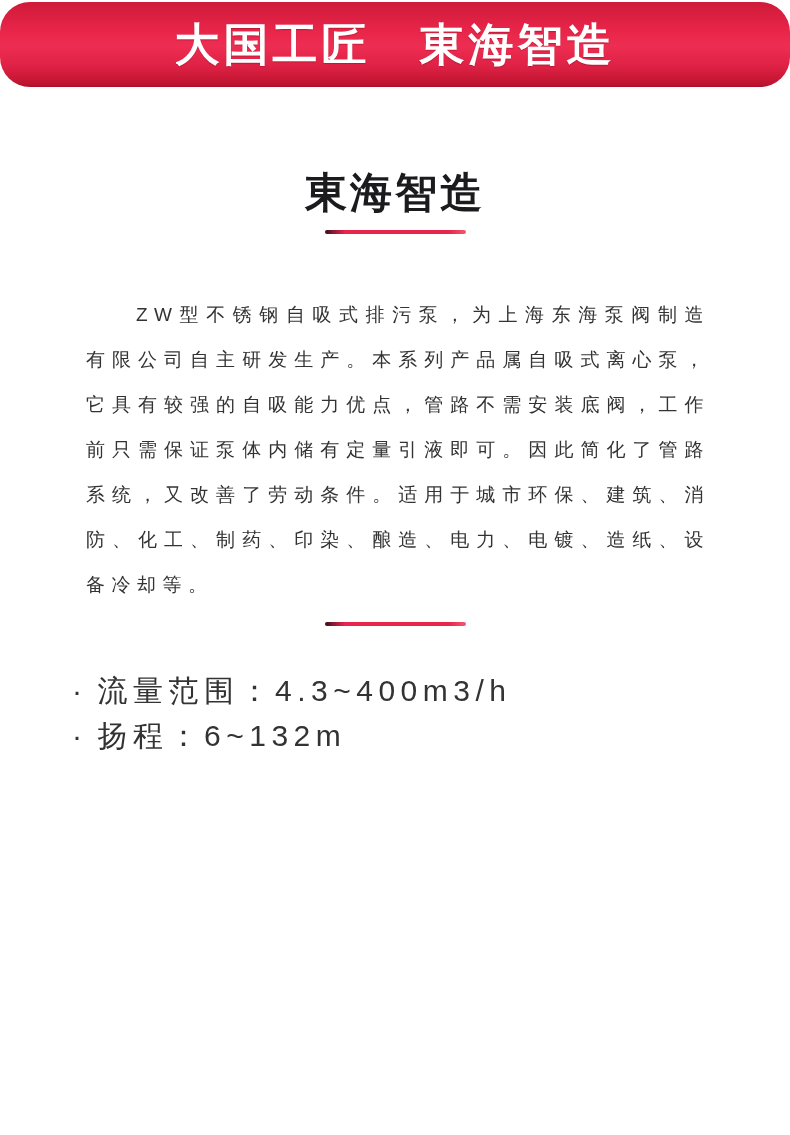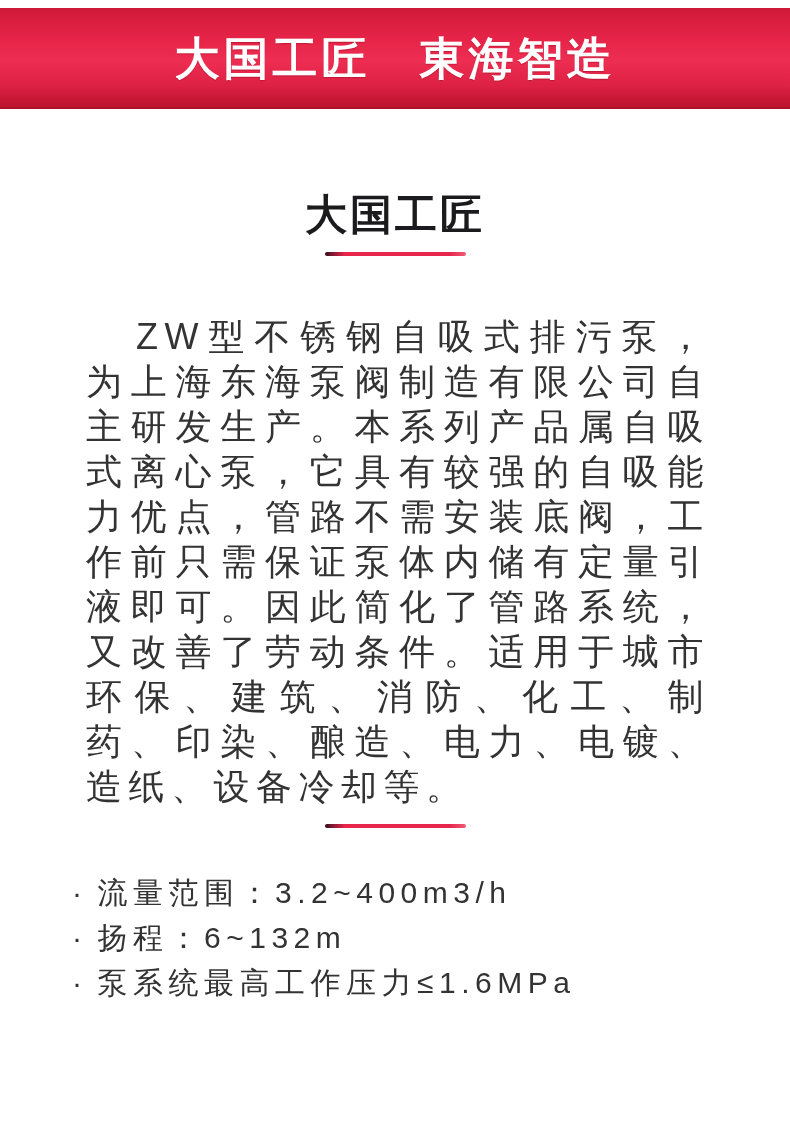--- a/index.html
+++ b/index.html
@@ -7,29 +7,30 @@
     width: 790px;
     height: 1135px;
     background: #ffffff;
     overflow: hidden;
     font-family: "Liberation Sans", sans-serif;
     -webkit-font-smoothing: antialiased;
   }
 
   
   .banner {
-    margin-top: 8px;
-    height: 101px;
+    margin-top: 2px;
+    height: 85px;
     width: 100%;
     background: linear-gradient(180deg,
       #cf1a39 0%,
       #e42347 28%,
       #ee2d52 52%,
       #e0２ no-op;
     );
+    border-radius: 30px;
   }
   
   .banner {
     background: linear-gradient(180deg,
       #cf1a39 0%,
       #e42347 28%,
       #ee2d52 52%,
       #dc2043 78%,
       #bd142f 97%,
       #a81129 100%);
@@ -68,21 +69,21 @@
       #2e0d17 0px,
       #7e1830 7px,
       #e8254b 20px,
       #e8254b 88%,
       #ef5b76 100%);
   }
 
   
   .para {
     margin: 58px 80px 0 86px;
-    font-size: 36px;
+    font-size: 19px;
     line-height: 45px;
     letter-spacing: 6.5px;
     text-align: justify;
     text-justify: inter-character;
     text-indent: 50px;
     color: #333333;
   }
 
   
   .cond-list {
@@ -103,32 +104,29 @@
   }
 </style>
 </head>
 <body>
 
 <header class="banner">
   <div class="banner-title">大国工匠　東海智造</div>
 </header>
 
 <section>
-  <h2 class="sec-title mt-overview">大国工匠</h2>
+  <h2 class="sec-title mt-overview">東海智造</h2>
   <div class="accent-line"></div>
   <p class="para">ZW型不锈钢自吸式排污泵，为上海东海泵阀制造有限公司自主研发生产。本系列产品属自吸式离心泵，它具有较强的自吸能力优点，管路不需安装底阀，工作前只需保证泵体内储有定量引液即可。因此简化了管路系统，又改善了劳动条件。适用于城市环保、建筑、消防、化工、制药、印染、酿造、电力、电镀、造纸、设备冷却等。</p>
 </section>
 
 <section>
   <div class="accent-line"></div>
 
   <div class="cond-list">
     <div class="cond-item">
-      <span class="dot">·</span><span>流量范围：3.2~400m3/h</span>
+      <span class="dot">·</span><span>流量范围：4.3~400m3/h</span>
     </div>
     <div class="cond-item">
       <span class="dot">·</span><span>扬程：6~132m</span>
-    </div>
-    <div class="cond-item">
-      <span class="dot">·</span><span>泵系统最高工作压力≤1.6MPa</span>
     </div>
   </div>
 </section>
 
 </body></html>

